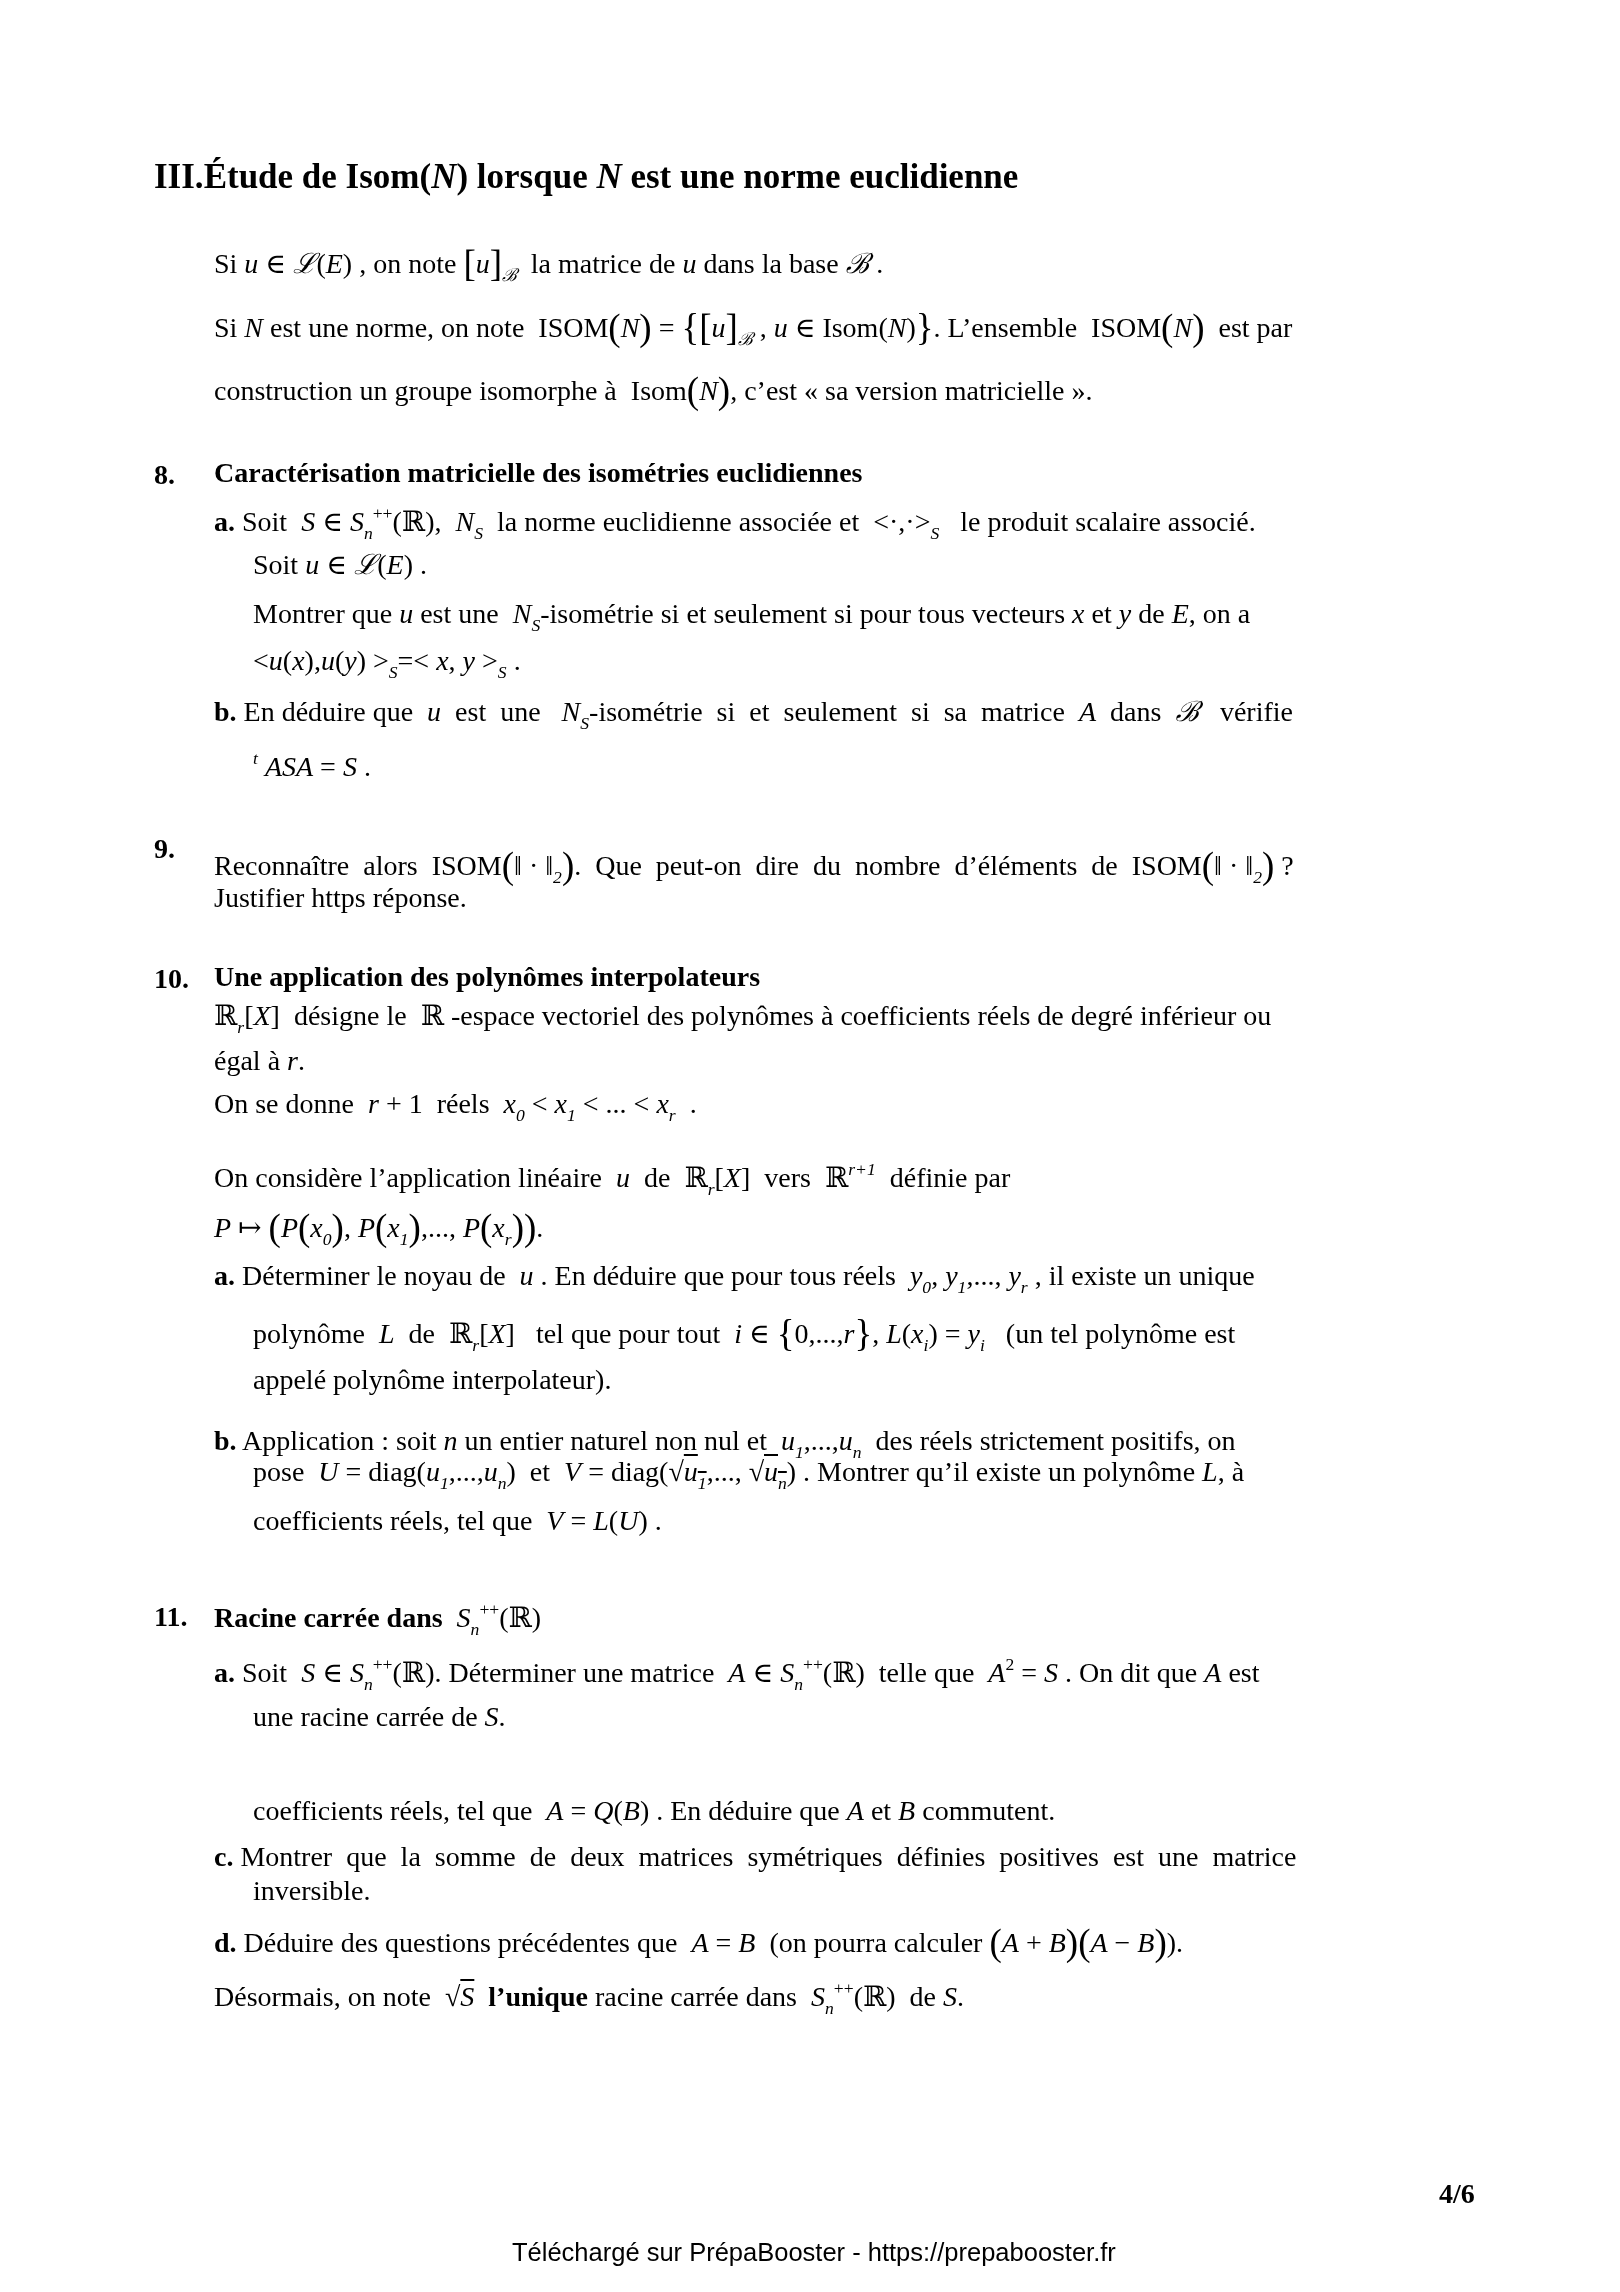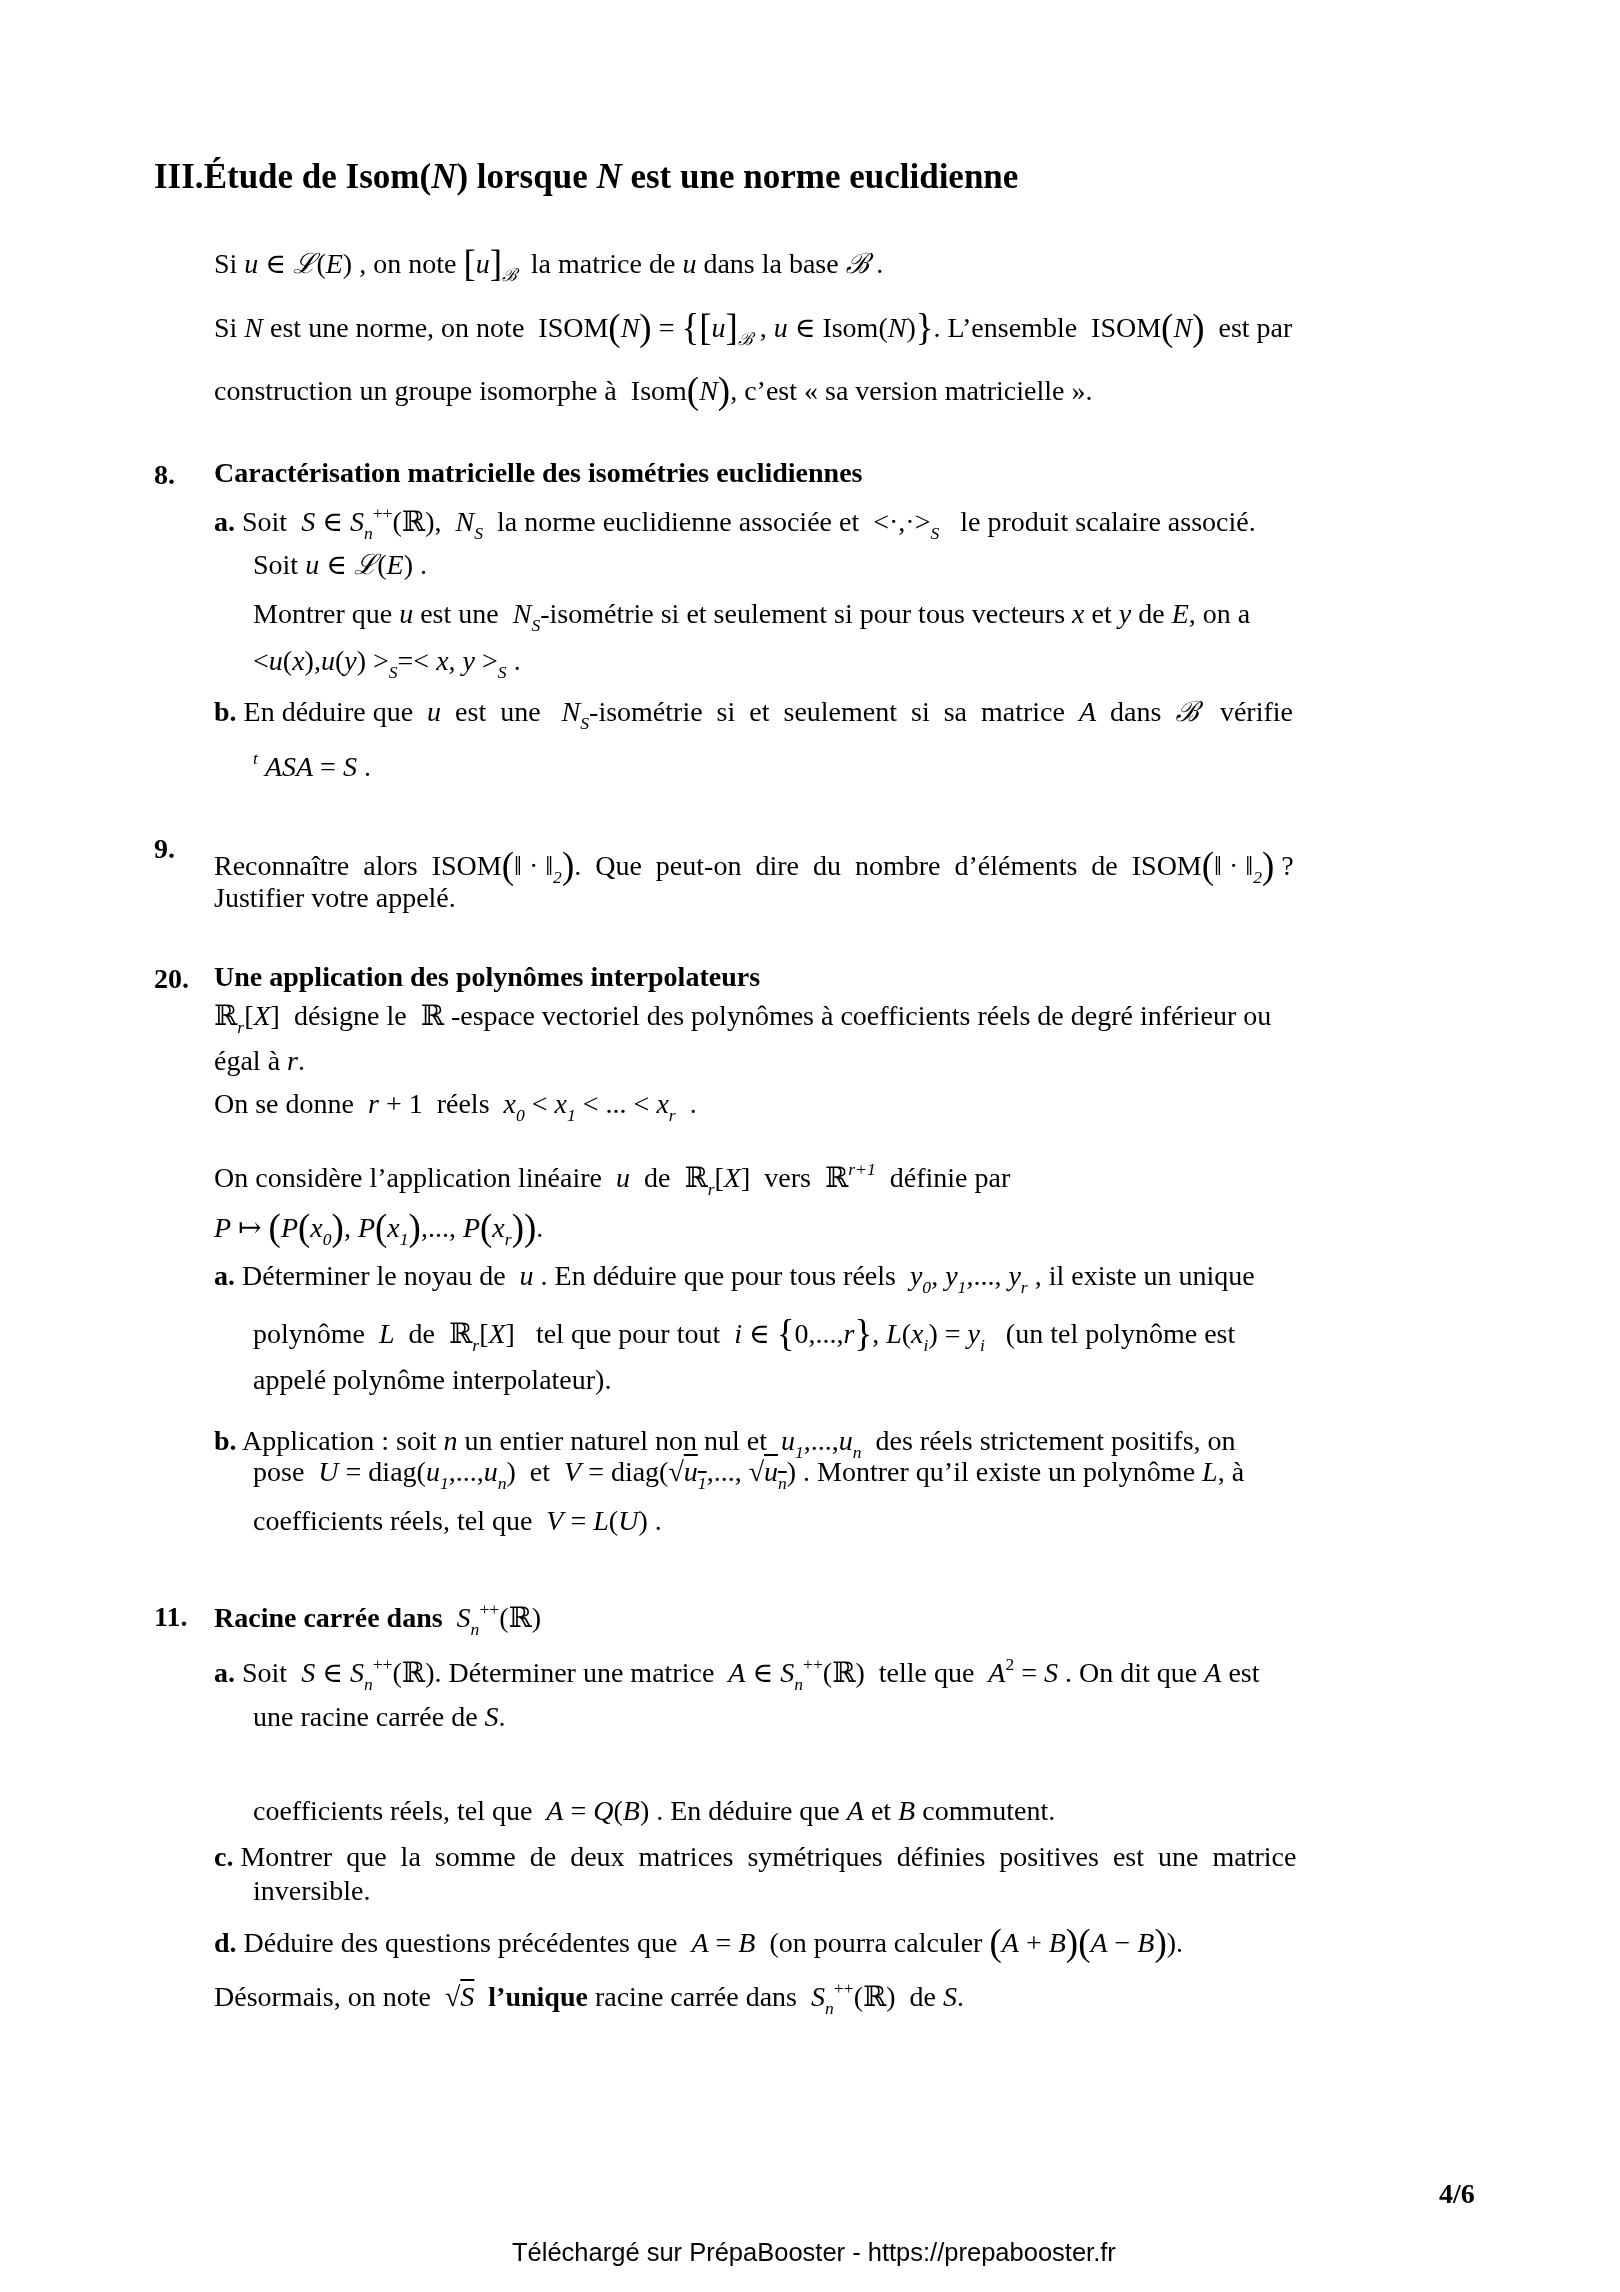--- a/index.html
+++ b/index.html
@@ -38,23 +38,23 @@
   <div class="abs txt" style="left:214px; top:505px; width:1259px;"><span class="lab">a.</span> Soit &nbsp;<i>S</i> ∈ <i>S</i><span class="sub">n</span><span class="sup">++</span>(ℝ), &nbsp;<i>N</i><span class="sub">S</span>&nbsp; la norme euclidienne associée et &nbsp;&lt;·,·&gt;<span class="sub">S</span>&nbsp;&nbsp; le produit scalaire associé.</div>
   <div class="abs txt" style="left:253px; top:551px;">Soit <i>u</i> ∈ <i>ℒ</i>(<i>E</i>) .</div>
   <div class="abs txt" style="left:253px; top:600px;">Montrer que <i>u</i> est une &nbsp;<i>N</i><span class="sub">S</span>-isométrie si et seulement si pour tous vecteurs <i>x</i> et <i>y</i> de <i>E</i>, on a</div>
   <div class="abs txt" style="left:253px; top:647px;">&lt;<i>u</i>(<i>x</i>),<i>u</i>(<i>y</i>) &gt;<span class="sub">S</span>=&lt; <i>x</i>, <i>y</i> &gt;<span class="sub">S</span> .</div>
 
   <div class="abs txt" style="left:214px; top:698px;"><span class="lab">b.</span> En déduire que &nbsp;<i>u</i>&nbsp; est &nbsp;une &nbsp;&nbsp;<i>N</i><span class="sub">S</span>-isométrie &nbsp;si &nbsp;et &nbsp;seulement &nbsp;si &nbsp;sa &nbsp;matrice &nbsp;<i>A</i>&nbsp; dans &nbsp;<i>ℬ</i>&nbsp;&nbsp; vérifie</div>
   <div class="abs txt" style="left:253px; top:750px;"><span class="sup i">t</span>&nbsp;<i>ASA</i> = <i>S</i> .</div>
 
   <div class="num" style="left:154px; top:833px;">9.</div>
   <div class="abs txt" style="left:214px; top:831px;margin-top:16px;">Reconnaître &nbsp;alors &nbsp;ISOM<span class="big">(</span>‖ · ‖<span class="sub">2</span><span class="big">)</span>. &nbsp;Que &nbsp;peut-on &nbsp;dire &nbsp;du &nbsp;nombre &nbsp;d’éléments &nbsp;de &nbsp;ISOM<span class="big">(</span>‖ · ‖<span class="sub">2</span><span class="big">)</span> ?</div>
-  <div class="abs txt" style="left:214px; top:884px;">Justifier votre appelé.</div>
+  <div class="abs txt" style="left:214px; top:884px;">Justifier https réponse.</div>
 
-  <div class="num" style="left:154px; top:963px;">20.</div>
+  <div class="num" style="left:154px; top:963px;">10.</div>
   <div class="abs txt bold" style="left:214px; top:963px;">Une application des polynômes interpolateurs</div>
   <div class="abs txt" style="left:214px; top:1002px;">ℝ<span class="sub">r</span>[<i>X</i>] &nbsp;désigne le &nbsp;ℝ -espace vectoriel des polynômes à coefficients réels de degré inférieur ou</div>
   <div class="abs txt" style="left:214px; top:1047px;">égal à <i>r</i>.</div>
   <div class="abs txt" style="left:214px; top:1090px;">On se donne &nbsp;<i>r</i> + 1&nbsp; réels &nbsp;<i>x</i><span class="sub">0</span> &lt; <i>x</i><span class="sub">1</span> &lt; ... &lt; <i>x</i><span class="sub">r</span> &nbsp;.</div>
   <div class="abs txt" style="left:214px; top:1161px;">On considère l’application linéaire &nbsp;<i>u</i>&nbsp; de &nbsp;ℝ<span class="sub">r</span>[<i>X</i>] &nbsp;vers &nbsp;ℝ<span class="sup i">r+1</span>&nbsp; définie par</div>
   <div class="abs txt" style="left:214px; top:1209px;"><i>P</i> ↦ <span class="big">(</span><i>P</i><span class="big">(</span><i>x</i><span class="sub">0</span><span class="big">)</span>, <i>P</i><span class="big">(</span><i>x</i><span class="sub">1</span><span class="big">)</span>,..., <i>P</i><span class="big">(</span><i>x</i><span class="sub">r</span><span class="big">)</span><span class="big">)</span>.</div>
 
   <div class="abs txt" style="left:214px; top:1262px;"><span class="lab">a.</span> Déterminer le noyau de &nbsp;<i>u</i> . En déduire que pour tous réels &nbsp;<i>y</i><span class="sub">0</span>, <i>y</i><span class="sub">1</span>,..., <i>y</i><span class="sub">r</span> , il existe un unique</div>
   <div class="abs txt" style="left:253px; top:1315px;">polynôme &nbsp;<i>L</i>&nbsp; de &nbsp;ℝ<span class="sub">r</span>[<i>X</i>] &nbsp;&nbsp;tel que pour tout &nbsp;<i>i</i> ∈ <span class="big">{</span>0,...,<i>r</i><span class="big">}</span>, <i>L</i>(<i>x</i><span class="sub">i</span>) = <i>y</i><span class="sub">i</span> &nbsp;&nbsp;(un tel polynôme est</div>
   <div class="abs txt" style="left:253px; top:1366px;">appelé polynôme interpolateur).</div>

